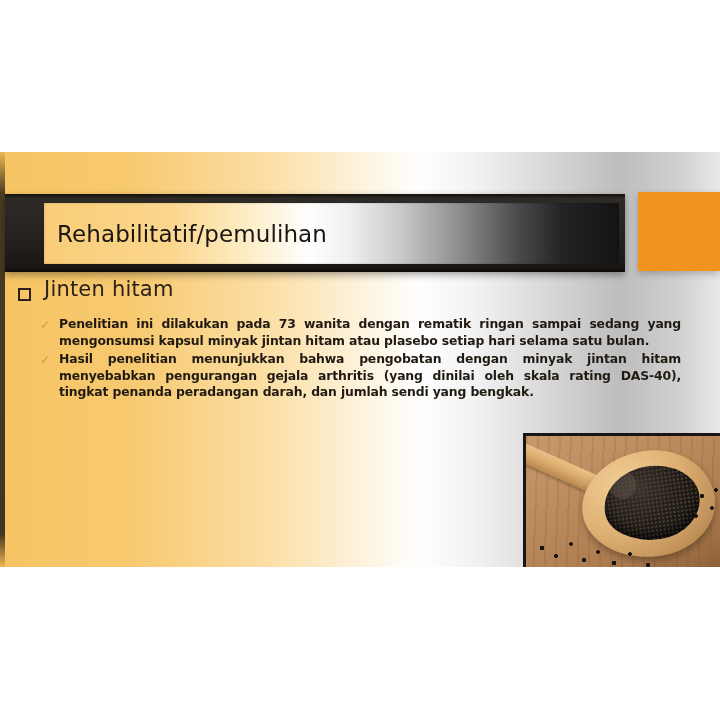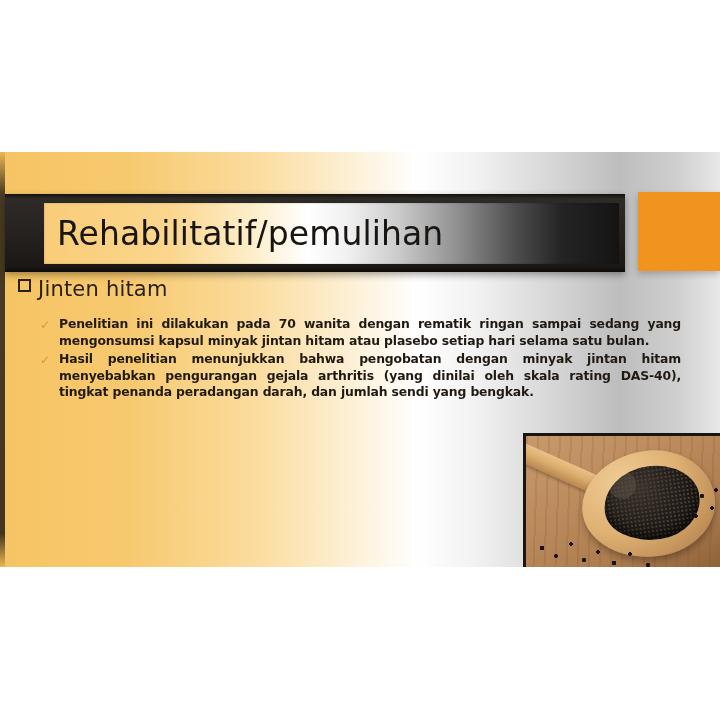--- a/index.html
+++ b/index.html
@@ -79,21 +79,21 @@
         #4d4d4d 82%,
         #242424 90%,
         #141414 100%);
     box-shadow: inset 0 0 2px rgba(0,0,0,.25);
     display: flex;
     align-items: center;
   }
 
   .title-text {
     margin-left: 13px;
-    font-size: 33px;
+    font-size: 23px;
     font-weight: 400;
     color: #191512;
     letter-spacing: .1px;
     white-space: nowrap;
     font-family: "DejaVu Sans", sans-serif;
   }
 
   
   .orange-block {
     position: absolute;
@@ -104,22 +104,22 @@
     background: #f0931f;
     box-shadow: 0 3px 7px rgba(0,0,0,.22);
   }
 
   
   .section-head {
     position: absolute;
     left: 18px;
     top: 125px;           
     display: flex;
-    align-items: flex-start;
-    gap: 7px;
+    align-items: flex-end;
+    gap: 13px;
   }
   .square-bullet {
     display: inline-block;
     width: 13px;
     height: 13px;
     border: 2px solid #2a2118;
     background: transparent;
     margin-top: 2px;
   }
   .section-head-text {
@@ -265,21 +265,21 @@
 
     <div class="section-head">
       <span class="square-bullet"></span>
       <span class="section-head-text">Jinten hitam</span>
     </div>
 
     <div class="bullets">
 
       <div class="bullet-row">
         <span class="check-bullet">✓</span>
-        <span class="bullet-text">Penelitian ini dilakukan pada 70 wanita dengan rematik ringan sampai sedang yang mengonsumsi kapsul minyak jintan hitam atau plasebo setiap hari selama satu bulan.</span>
+        <span class="bullet-text">Penelitian ini dilakukan pada 73 wanita dengan rematik ringan sampai sedang yang mengonsumsi kapsul minyak jintan hitam atau plasebo setiap hari selama satu bulan.</span>
       </div>
 
       <div class="bullet-row">
         <span class="check-bullet">✓</span>
         <span class="bullet-text">Hasil penelitian menunjukkan bahwa pengobatan dengan minyak jintan hitam menyebabkan pengurangan gejala arthritis (yang dinilai oleh skala rating DAS-40), tingkat penanda peradangan darah, dan jumlah sendi yang bengkak.</span>
       </div>
 
     </div>
 
     <div class="photo">

